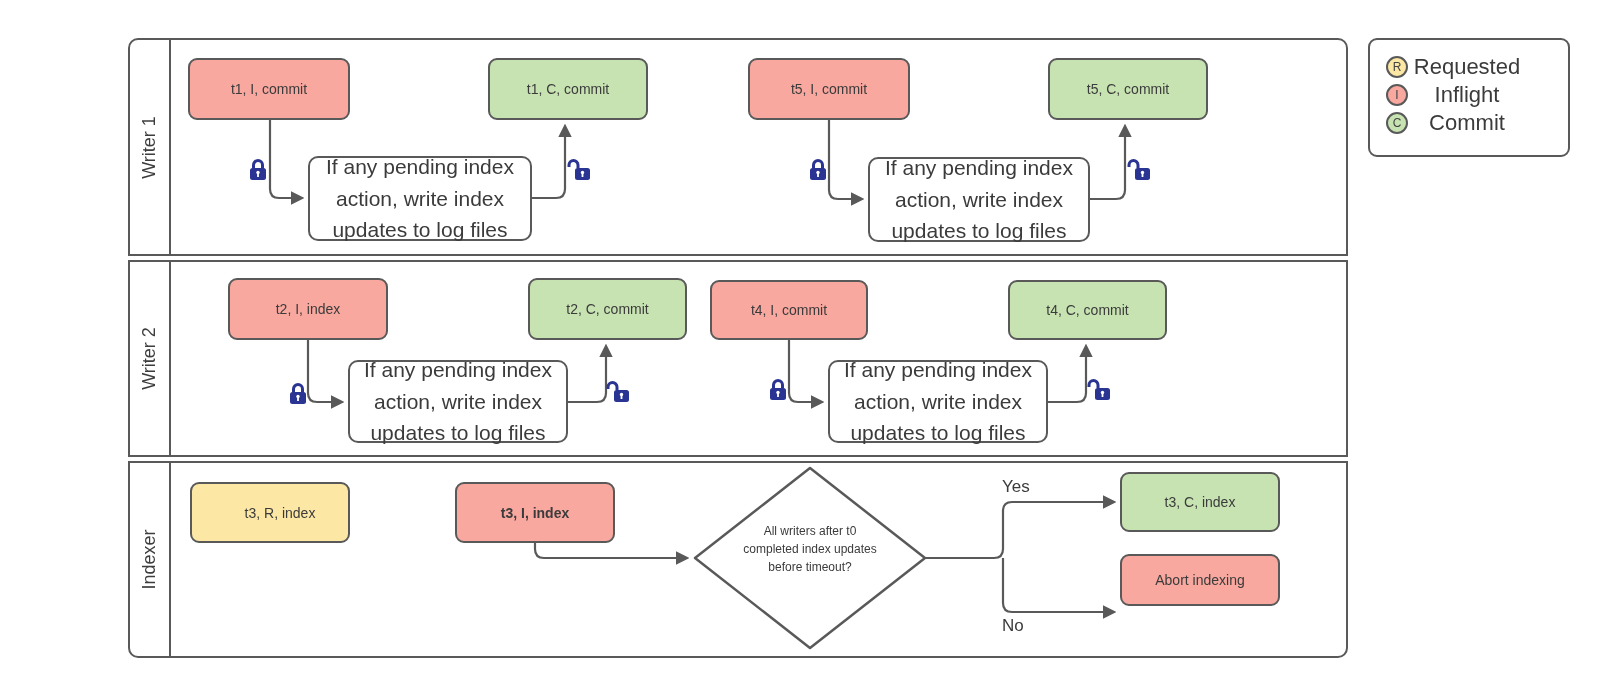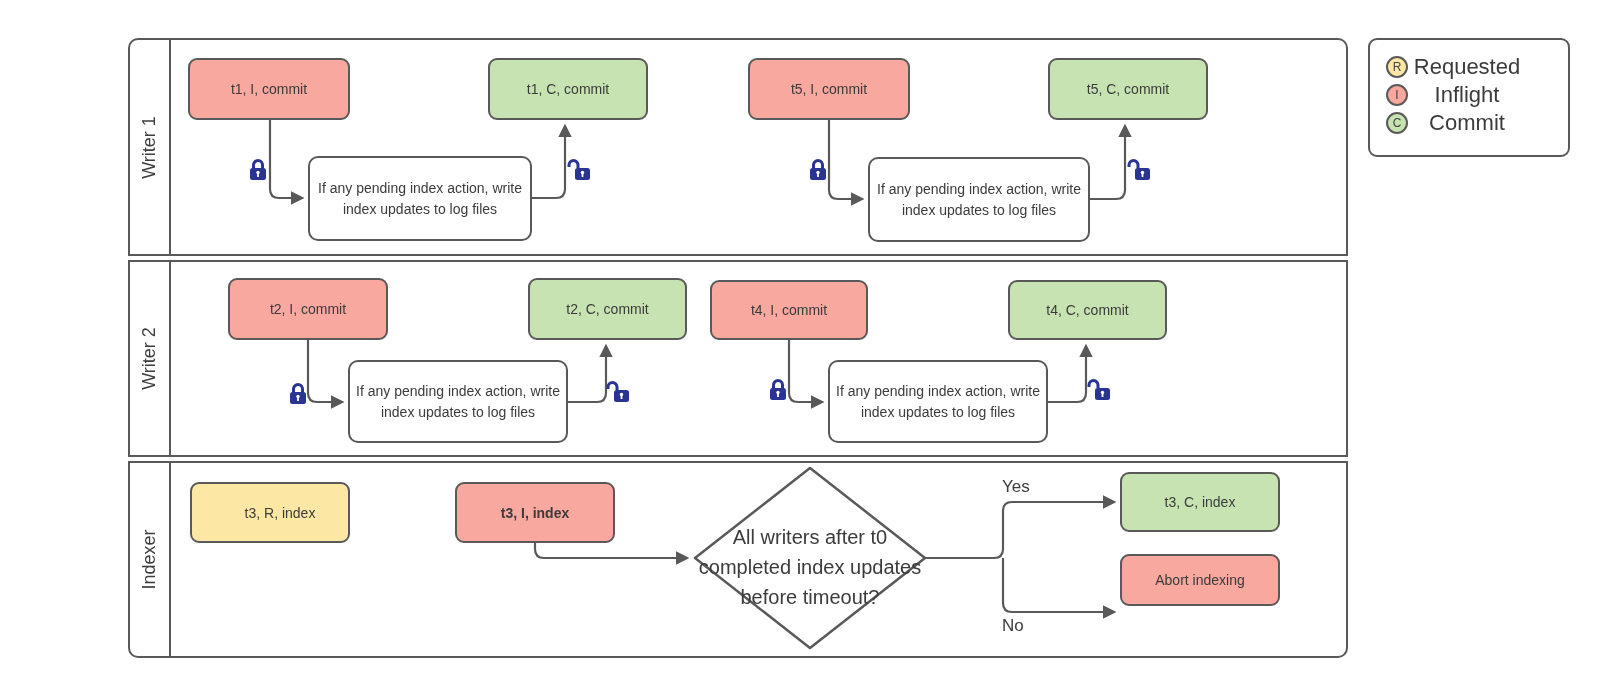--- a/index.html
+++ b/index.html
@@ -24,24 +24,24 @@
   .overlay { position:absolute; left:0; top:0; }
   
   .node {
     position:absolute; box-sizing:border-box; border:2.5px solid #595959; border-radius:9px;
     display:flex; align-items:center; justify-content:center;
     font-size:14px; color:#3b3b3b; text-align:center;
   }
   .pink   { background:#f8a89f; }
   .green  { background:#c7e3b2; }
   .yellow { background:#fce8a4; }
-  .process { background:#ffffff; font-size:14px; line-height:1.5; border-radius:10px; padding:0 6px; }
+  .process { background:#ffffff; font-size:21px; line-height:1.5; border-radius:10px; padding:0 6px; }
   .diamond-text {
     position:absolute; left:695px; top:522px; width:230px; text-align:center;
-    font-size:20px; line-height:1.5; color:#3b3b3b;
+    font-size:12px; line-height:1.5; color:#3b3b3b;
   }
   .small-label { position:absolute; font-size:17px; color:#3b3b3b; }
   .lock { position:absolute; }
   
   .legend {
     position:absolute; left:1368px; top:38px; width:202px; height:119px; box-sizing:border-box;
     border:2.5px solid #595959; border-radius:9px; background:#ffffff; padding:13px 0 0 16px;
   }
   .legend-row { display:flex; align-items:center; height:28px; }
   .legend-circle {
@@ -97,21 +97,21 @@
     <path d="M1003,558 V603 Q1003,612 1012,612 H1113" fill="none" stroke="#595959" stroke-width="2.2" marker-end="url(#ah)"></path>
   </svg>
 
   <div class="node pink" style="left:188px;  top:58px;  width:162px; height:62px;">t1, I, commit</div>
   <div class="node green" style="left:488px;  top:58px;  width:160px; height:62px;">t1, C, commit</div>
   <div class="node process" style="left:308px;  top:156px; width:224px; height:85px;">If any pending index action, write index updates to log files</div>
   <div class="node pink" style="left:748px;  top:58px;  width:162px; height:62px;">t5, I, commit</div>
   <div class="node green" style="left:1048px; top:58px;  width:160px; height:62px;">t5, C, commit</div>
   <div class="node process" style="left:868px;  top:157px; width:222px; height:85px;">If any pending index action, write index updates to log files</div>
 
-  <div class="node pink" style="left:228px;  top:278px; width:160px; height:62px;">t2, I, commit</div>
+  <div class="node pink" style="left:228px;  top:278px; width:160px; height:62px;">t2, I, index</div>
   <div class="node green" style="left:528px;  top:278px; width:159px; height:62px;">t2, C, commit</div>
   <div class="node process" style="left:348px;  top:360px; width:220px; height:83px;">If any pending index action, write index updates to log files</div>
   <div class="node pink" style="left:710px;  top:280px; width:158px; height:60px;">t4, I, commit</div>
   <div class="node green" style="left:1008px; top:280px; width:159px; height:60px;">t4, C, commit</div>
   <div class="node process" style="left:828px;  top:360px; width:220px; height:83px;">If any pending index action, write index updates to log files</div>
 
   <div class="node yellow" style="left:190px;  top:482px; width:160px; height:61px;padding-left:20px;">t3, R, index</div>
   <div class="node pink" style="left:455px;  top:482px; width:160px; height:61px;font-weight:bold;">t3, I, index</div>
   <div class="node green" style="left:1120px; top:472px; width:160px; height:60px;">t3, C, index</div>
   <div class="node pink" style="left:1120px; top:554px; width:160px; height:52px;">Abort indexing</div>

